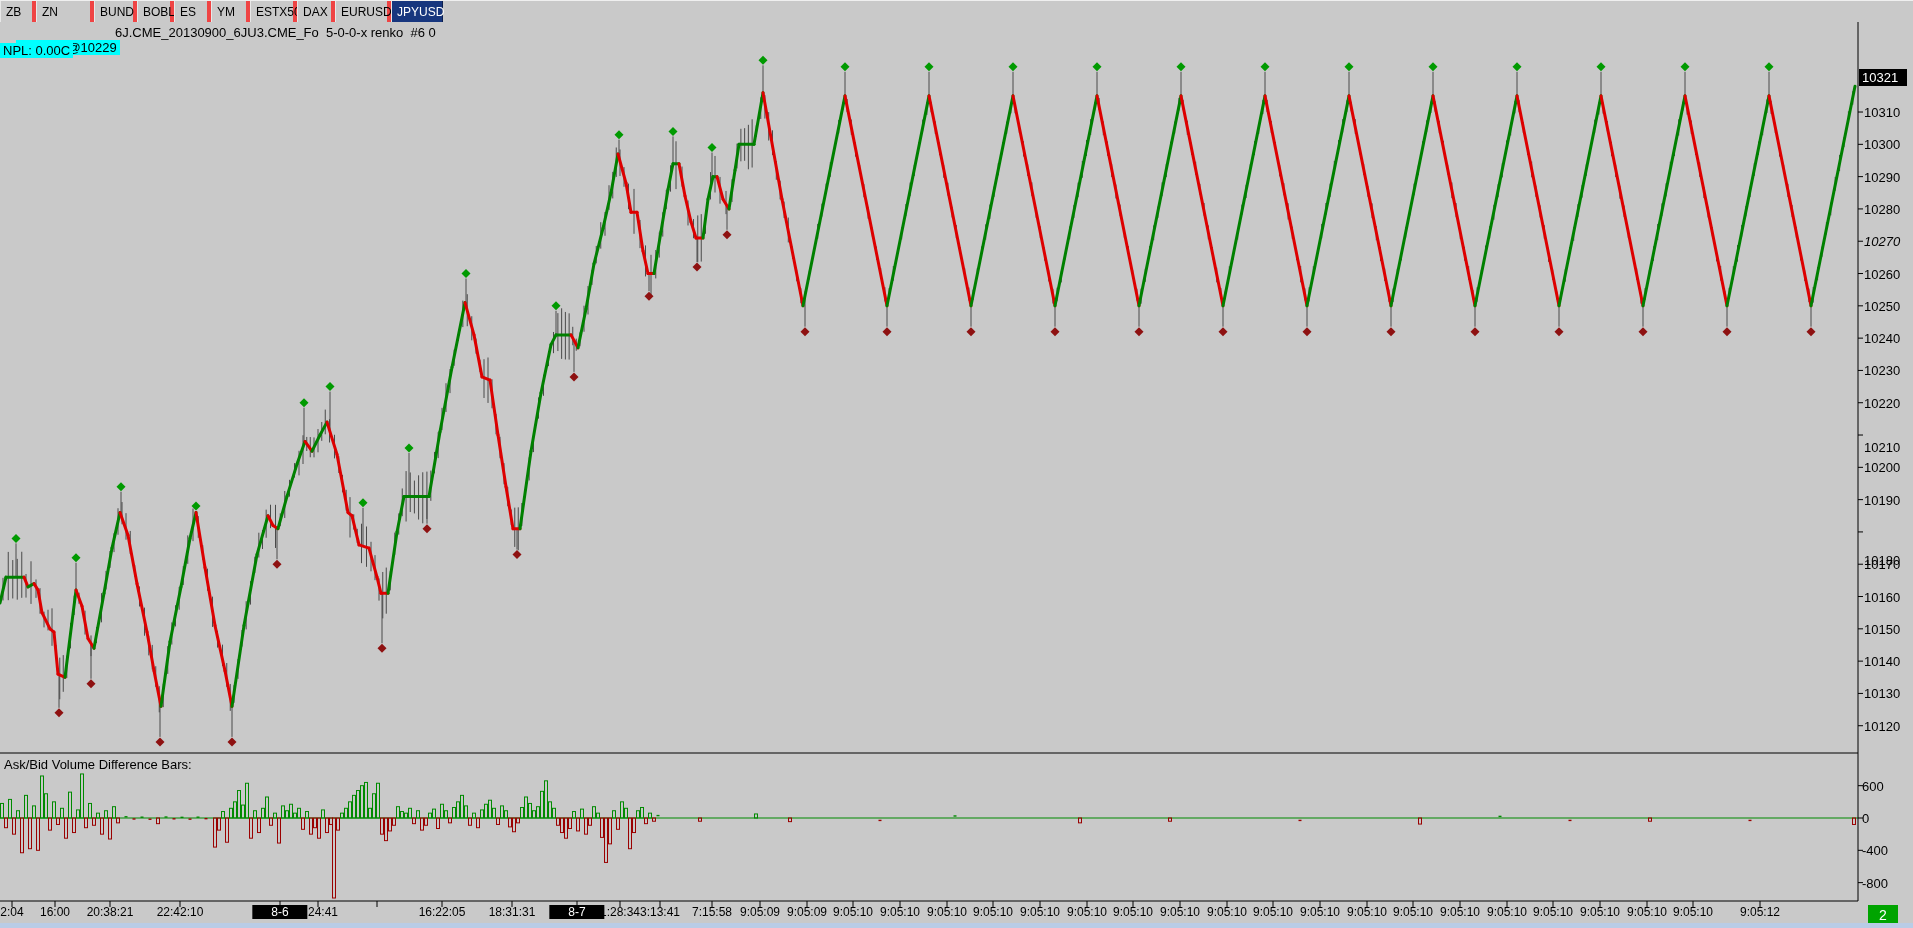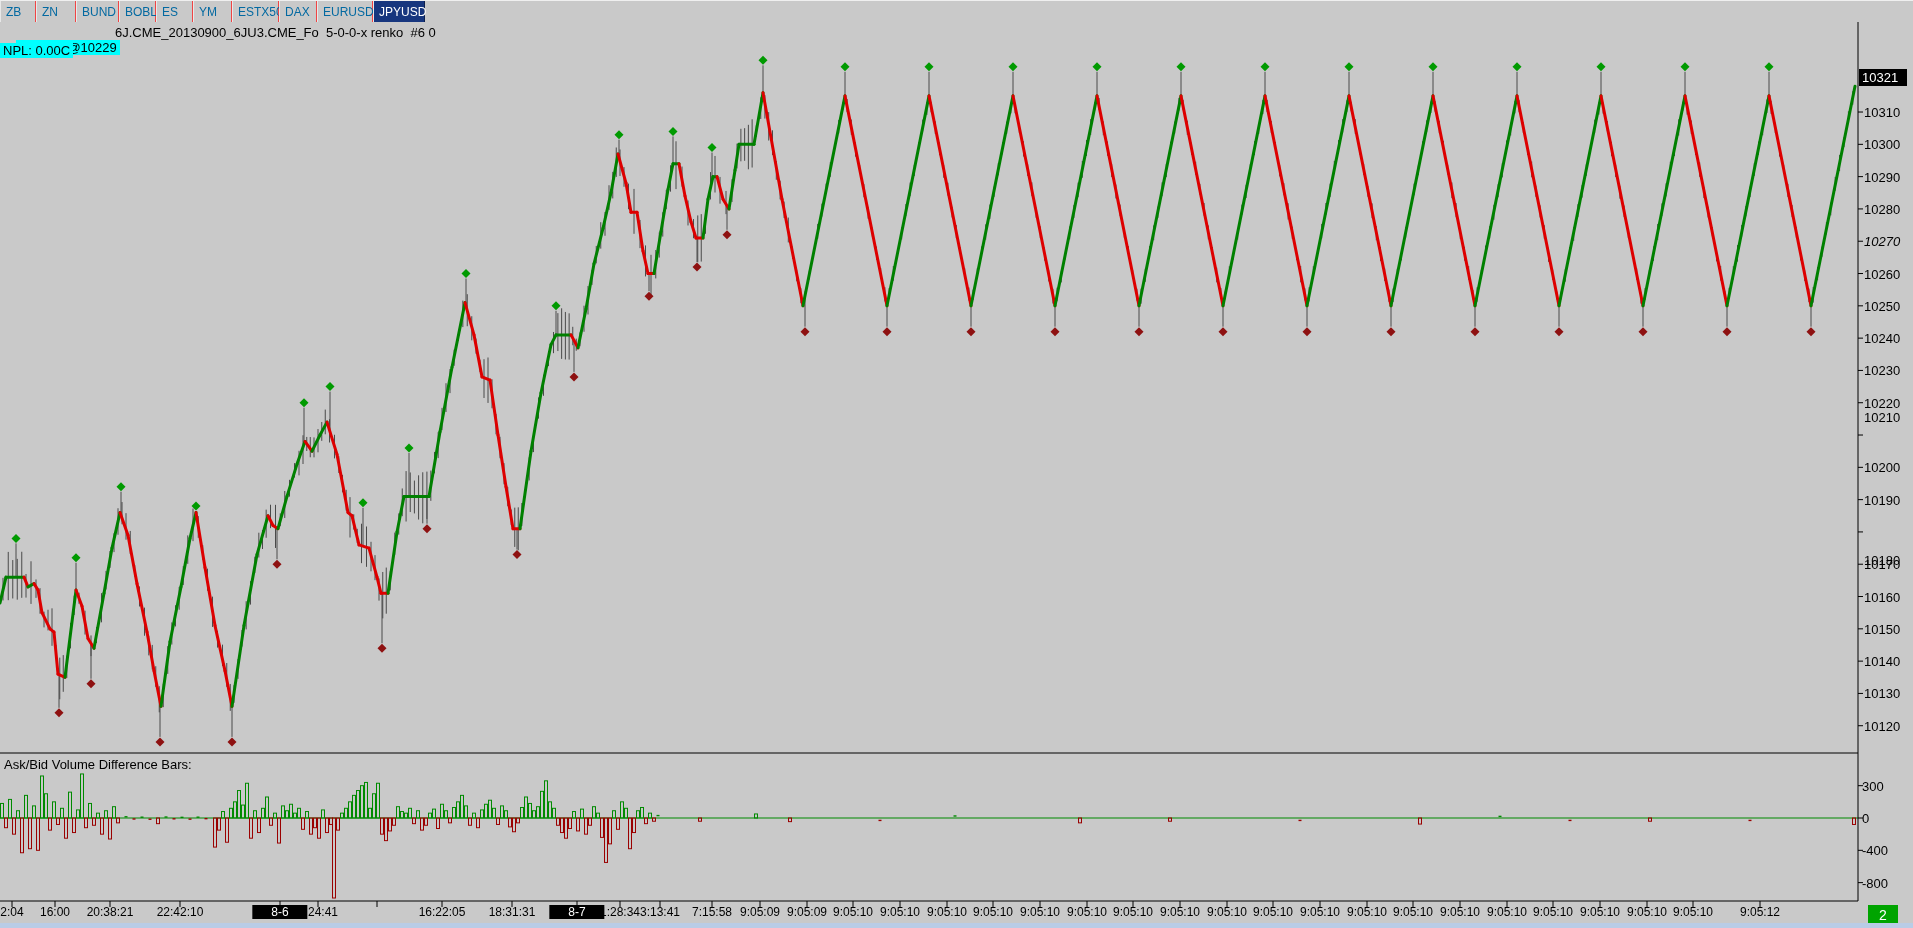--- a/index.html
+++ b/index.html
@@ -3,22 +3,22 @@
 <meta charset="utf-8">
 <style>
   * { margin:0; padding:0; box-sizing:border-box; }
   html,body { width:1913px; height:928px; overflow:hidden; }
   body { font-family:"Liberation Sans", sans-serif; background:#c9c9c9; position:relative; }
   .screen { position:absolute; left:0; top:0; width:1913px; height:928px; background:#c9c9c9; overflow:hidden; }
 
   
   #tabbar { position:absolute; left:0; top:0; width:1913px; height:22px; background:#c9c9c9;
             border-top:1px solid #efefef; display:flex; align-items:stretch; }
-  .tab { font-size:12px; color:#0369a1; display:flex; align-items:center; padding-left:5px;
-         border-right:1px solid #ef4444; border-left:1px solid #e8e8e8; background:#c9c9c9; cursor:default; }
+  .tab { font-size:12px; color:#000000; display:flex; align-items:center; padding-left:5px;
+         border-right:4px solid #ef4444; border-left:1px solid #e8e8e8; background:#c9c9c9; cursor:default; }
   .tab.active { background:#17367e; color:#fff; border-right:1px solid #0c1f4d; }
 
   
   #chart { position:absolute; left:0; top:0; }
 
   
   .ov { position:absolute; font-size:13px; color:#000; white-space:pre; }
   .cyan { background:#00ffff; padding:0 3px; }
   #trade-line { left:2px; top:25px; }
   #symbol-info { left:115px; top:25px; position:absolute; font-size:13px; white-space:pre; }
@@ -934,21 +934,21 @@
       <line x1="1507" y1="901" x2="1507" y2="907" stroke="#000000" stroke-width="1"></line>
       <line x1="1553" y1="901" x2="1553" y2="907" stroke="#000000" stroke-width="1"></line>
       <line x1="1600" y1="901" x2="1600" y2="907" stroke="#000000" stroke-width="1"></line>
       <line x1="1647" y1="901" x2="1647" y2="907" stroke="#000000" stroke-width="1"></line>
       <line x1="1693" y1="901" x2="1693" y2="907" stroke="#000000" stroke-width="1"></line>
       <line x1="1760" y1="901" x2="1760" y2="907" stroke="#000000" stroke-width="1"></line>
     </svg>
 
   <div id="tabbar">
       <div class="tab" style="width: 36px;">ZB</div>
-      <div class="tab" style="width: 40px;">ZN</div>
+      <div class="tab" style="width: 58px;">ZN</div>
       <div class="tab" style="width: 43px;">BUND</div>
       <div class="tab" style="width: 37px;">BOBL</div>
       <div class="tab" style="width: 37px;">ES</div>
       <div class="tab" style="width: 39px;">YM</div>
       <div class="tab" style="width: 47px;">ESTX50</div>
       <div class="tab" style="width: 38px;">DAX</div>
       <div class="tab" style="width: 56px;">EURUSD</div>
       <div class="tab active" style="width: 52px;">JPYUSD</div>
     </div>
 
@@ -964,34 +964,34 @@
       <div class="ptick" style="top: 112.03px;">10310</div>
       <div class="ptick" style="top: 144.33px;">10300</div>
       <div class="ptick" style="top: 176.63px;">10290</div>
       <div class="ptick" style="top: 208.93px;">10280</div>
       <div class="ptick" style="top: 241.23px; font-style: italic;">10270</div>
       <div class="ptick" style="top: 273.53px;">10260</div>
       <div class="ptick" style="top: 305.83px;">10250</div>
       <div class="ptick" style="top: 338.13px;">10240</div>
       <div class="ptick" style="top: 370.43px;">10230</div>
       <div class="ptick" style="top: 402.73px;">10220</div>
-      <div class="ptick" style="top: 417px;">10210</div>
+      <div class="ptick" style="top: 447px;">10210</div>
       <div class="ptick" style="top: 467.33px;">10200</div>
       <div class="ptick" style="top: 499.63px;">10190</div>
       <div class="ptick" style="top: 560px;">10180</div>
       <div class="ptick" style="top: 564.23px;">10170</div>
       <div class="ptick" style="top: 596.53px;">10160</div>
       <div class="ptick" style="top: 628.83px;">10150</div>
       <div class="ptick" style="top: 661.13px;">10140</div>
       <div class="ptick" style="top: 693.43px;">10130</div>
       <div class="ptick" style="top: 725.73px;">10120</div>
     </div>
   <div id="last-price" style="top: 68.5px;">10321</div>
   <div id="vol-axis">
-      <div class="vtick" style="top: 785.68px;">300</div>
+      <div class="vtick" style="top: 785.68px;">600</div>
       <div class="vtick" style="top: 818px;">0</div>
       <div class="vtick" style="top: 850.32px;">-400</div>
       <div class="vtick" style="top: 882.64px;">-800</div>
     </div>
   <div id="time-axis">
       <div class="ttick" style="left: 12px;">2:04</div>
       <div class="ttick" style="left: 55px;">16:00</div>
       <div class="ttick" style="left: 110px;">20:38:21</div>
       <div class="ttick" style="left: 180px;">22:42:10</div>
       <div class="ttick hl" style="left: 280px;">8-6</div>

